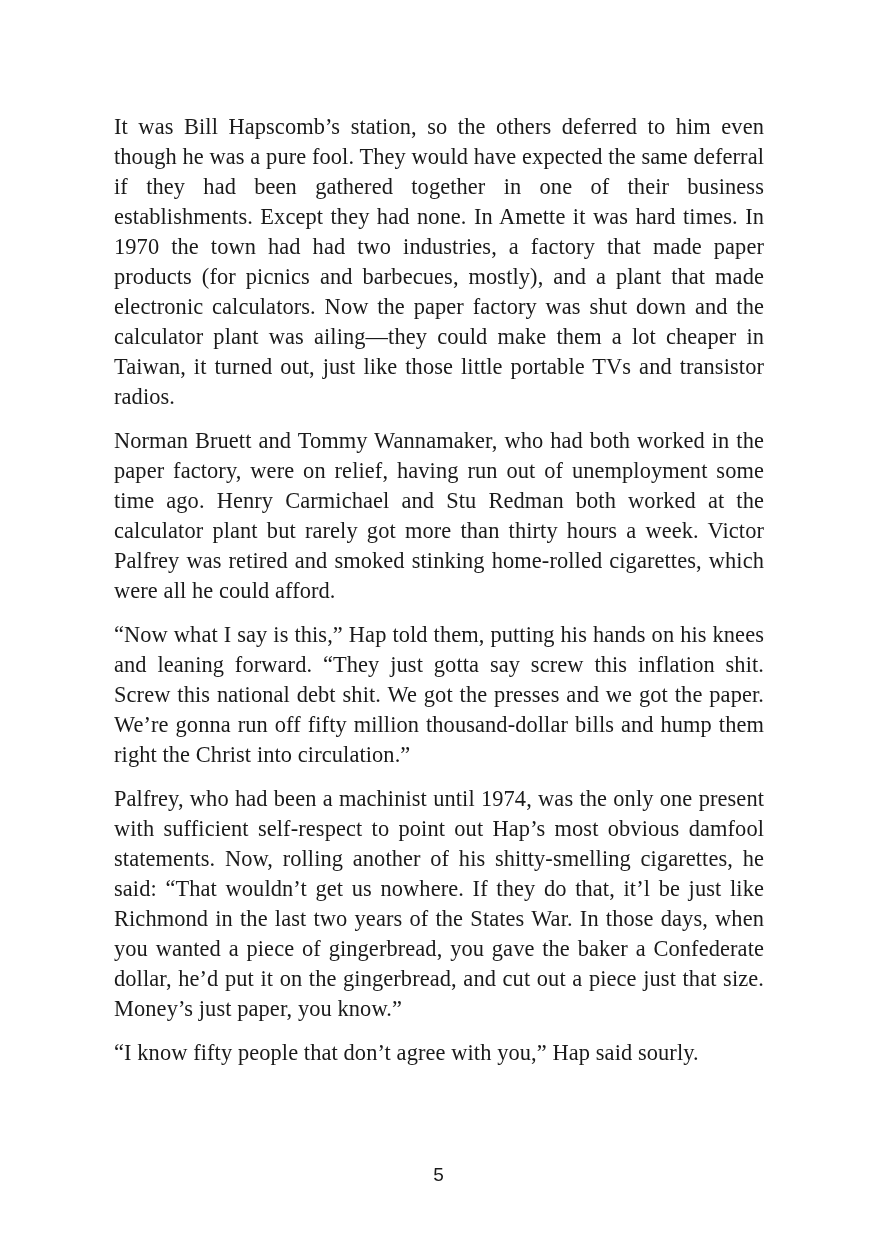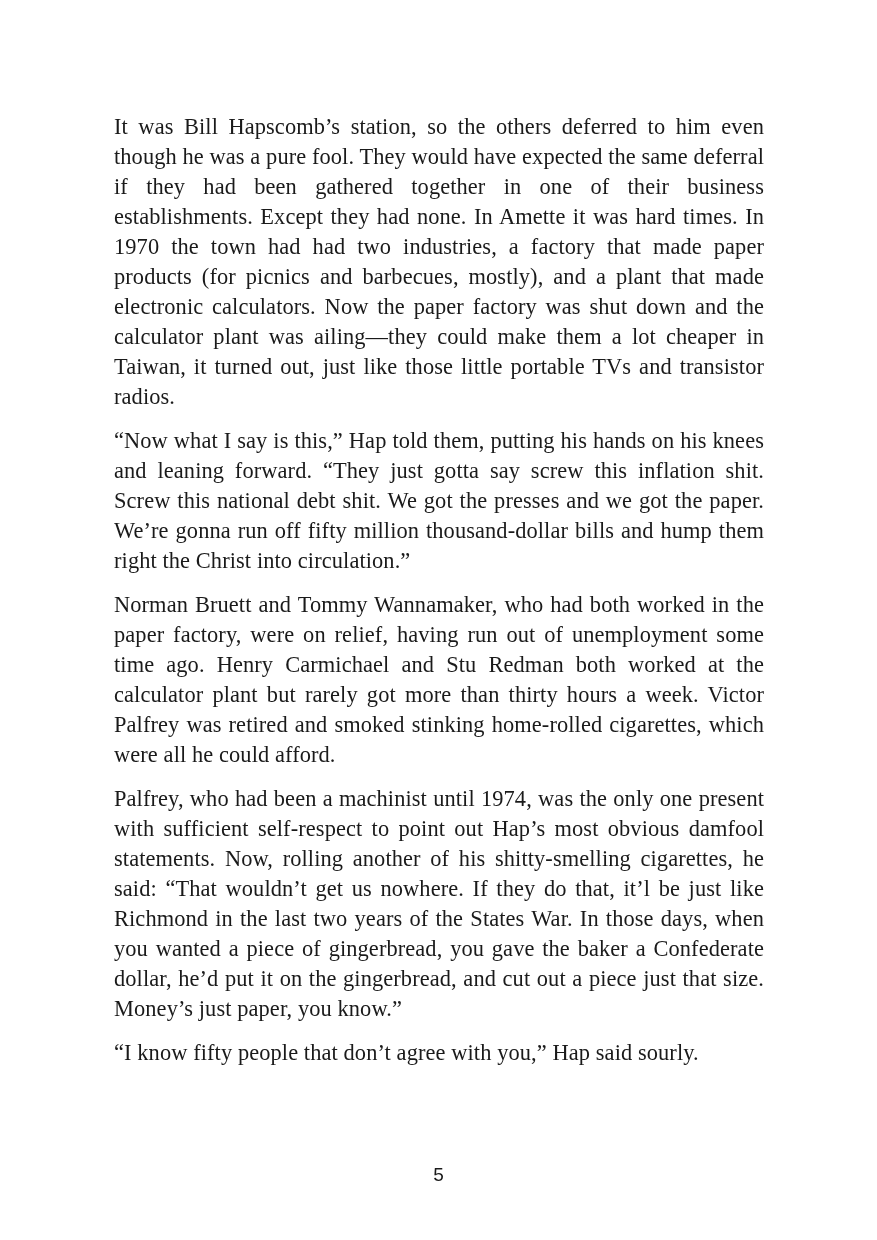--- a/index.html
+++ b/index.html
@@ -54,21 +54,21 @@
     line-height: 24px;
   }
 </style>
 </head>
 <body>
 
 <div class="page">
 
   <div class="text-column">
     <p class="paragraph">It was Bill Hapscomb’s station, so the others deferred to him even though he was a pure fool. They would have expected the same deferral if they had been gathered together in one of their business establishments. Except they had none. In Amette it was hard times. In 1970 the town had had two industries, a factory that made paper products (for picnics and barbecues, mostly), and a plant that made electronic calculators. Now the paper factory was shut down and the calculator plant was ailing—they could make them a lot cheaper in Taiwan, it turned out, just like those little portable TVs and transistor radios.</p>
+    <p class="paragraph">Norman Bruett and Tommy Wannamaker, who had both worked in the paper factory, were on relief, having run out of unemployment some time ago. Henry Carmichael and Stu Redman both worked at the calculator plant but rarely got more than thirty hours a week. Victor Palfrey was retired and smoked stinking home-rolled cigarettes, which were all he could afford.</p>
     <p class="paragraph">“Now what I say is this,” Hap told them, putting his hands on his knees and leaning forward. “They just gotta say screw this inflation shit. Screw this national debt shit. We got the presses and we got the paper. We’re gonna run off fifty million thousand-dollar bills and hump them right the Christ into circulation.”</p>
-    <p class="paragraph">Norman Bruett and Tommy Wannamaker, who had both worked in the paper factory, were on relief, having run out of unemployment some time ago. Henry Carmichael and Stu Redman both worked at the calculator plant but rarely got more than thirty hours a week. Victor Palfrey was retired and smoked stinking home-rolled cigarettes, which were all he could afford.</p>
     <p class="paragraph">Palfrey, who had been a machinist until 1974, was the only one present with sufficient self-respect to point out Hap’s most obvious damfool statements. Now, rolling another of his shitty-smelling cigarettes, he said: “That wouldn’t get us nowhere. If they do that, it’l be just like Richmond in the last two years of the States War. In those days, when you wanted a piece of gingerbread, you gave the baker a Confederate dollar, he’d put it on the gingerbread, and cut out a piece just that size. Money’s just paper, you know.”</p>
     <p class="paragraph">“I know fifty people that don’t agree with you,” Hap said sourly.</p>
   </div>
 
   <div class="page-number">5</div>
 
 </div>
 
 </body></html>

